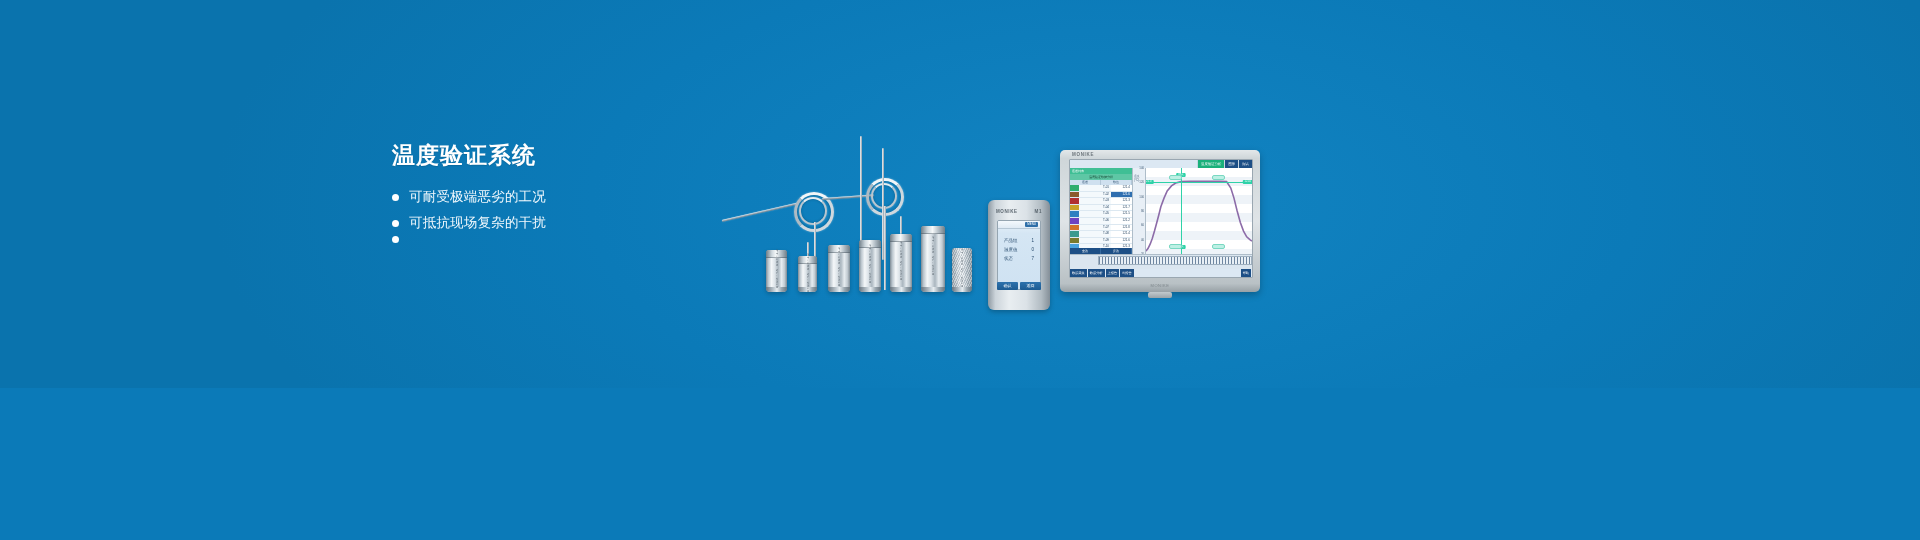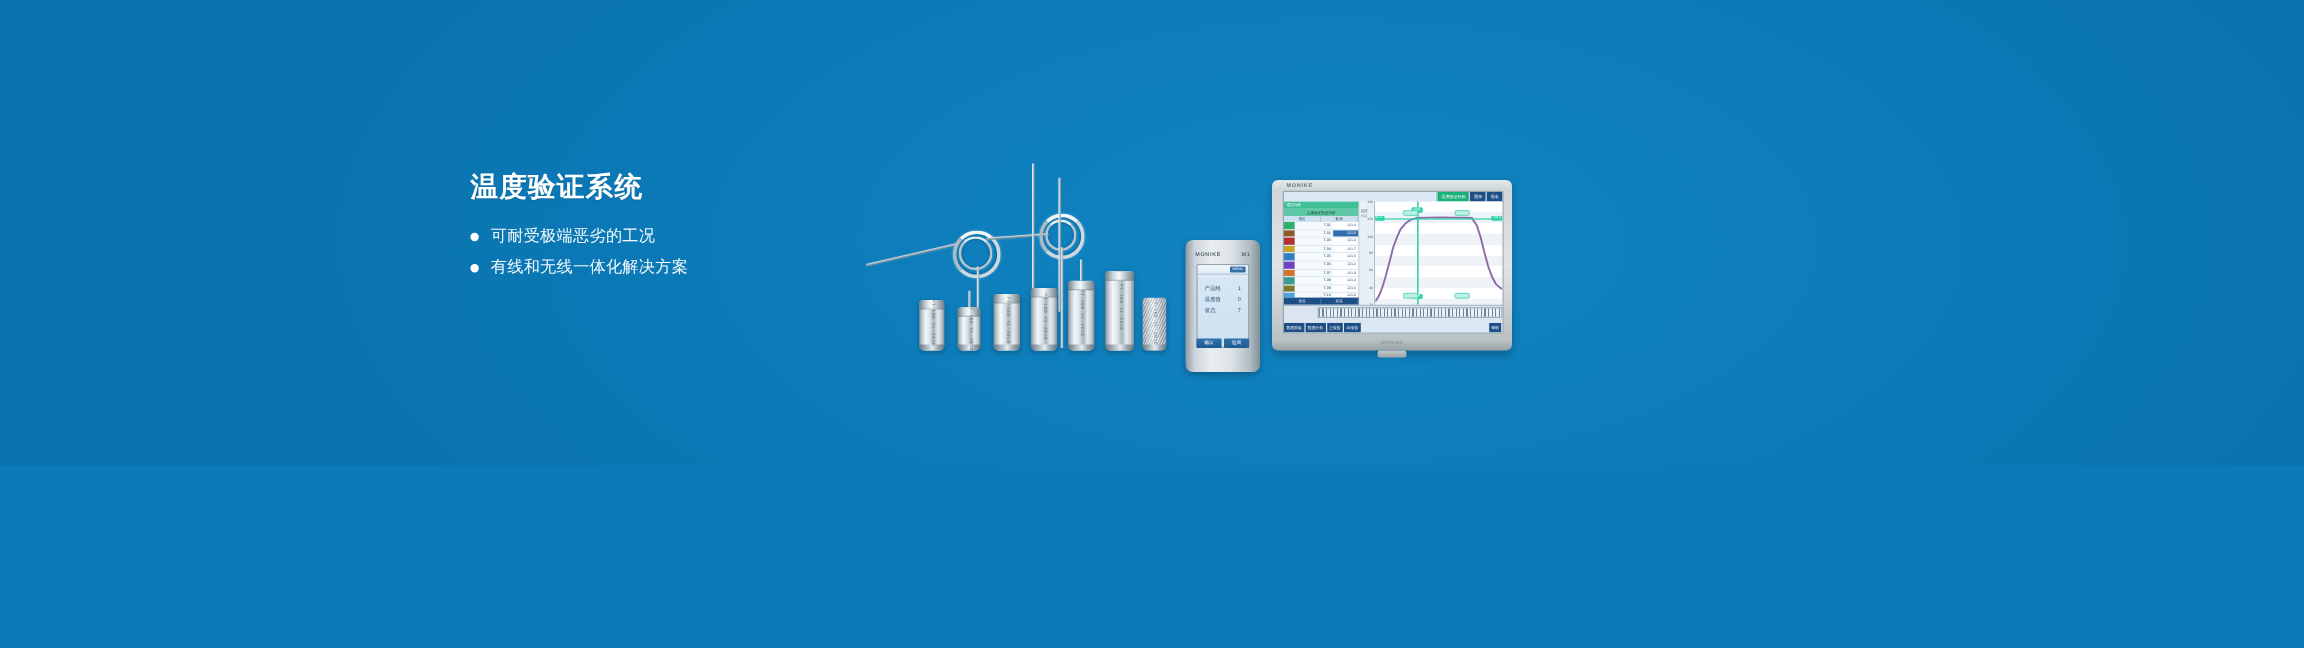--- a/index.html
+++ b/index.html
@@ -463,21 +463,24 @@
 
   <div class="copy">
     <h1 class="headline">温度验证系统</h1>
     <ul class="bullets">
       <li class="bullet">
         <span class="dot"></span>
         <span>可耐受极端恶劣的工况</span>
       </li>
       <li class="bullet">
         <span class="dot"></span>
-        <span>有线和无线一体化解决方案</span>
+        <span>可抵抗现场复杂的干扰</span>
+      </li>
+      <li class="bullet">
+        <span class="dot"></span>
       </li>
     </ul>
   </div>
 
   <div class="product-stage">
 
     <div class="coil-wire" style="left:22px; top:78px;">
       <div class="wire-line" style="left:0; top:22px; width:78px; transform:rotate(-13deg);"></div>
       <div class="coil" style="left:72px; top:-6px; width:34px; height:34px;"></div>
       <div class="coil inner" style="left:77px; top:-1px; width:24px; height:24px;"></div>

